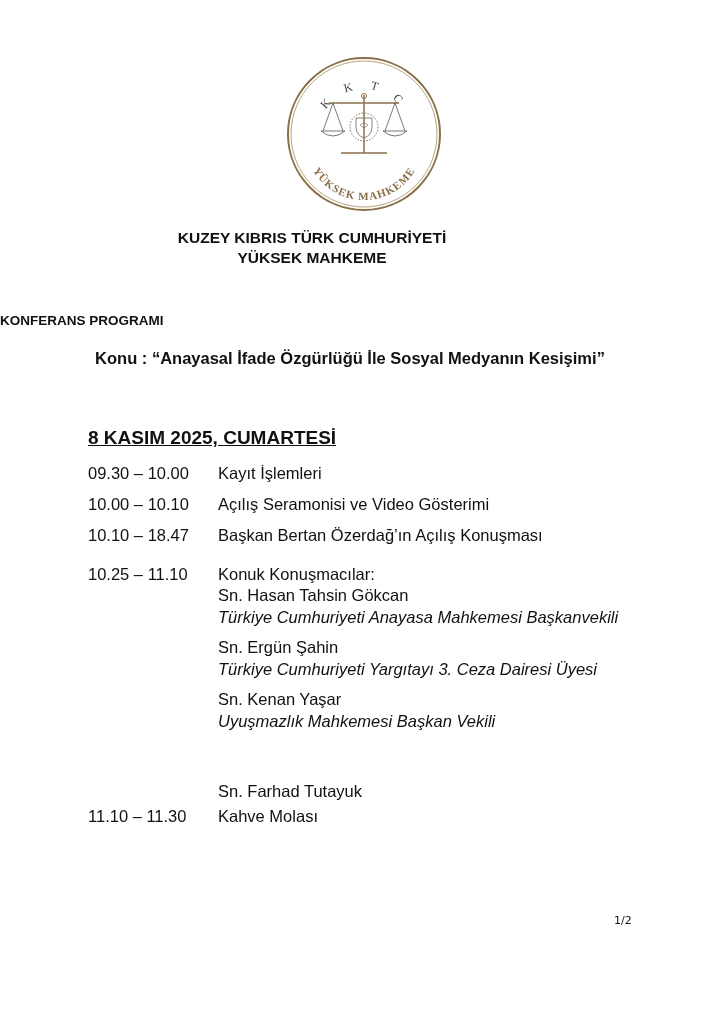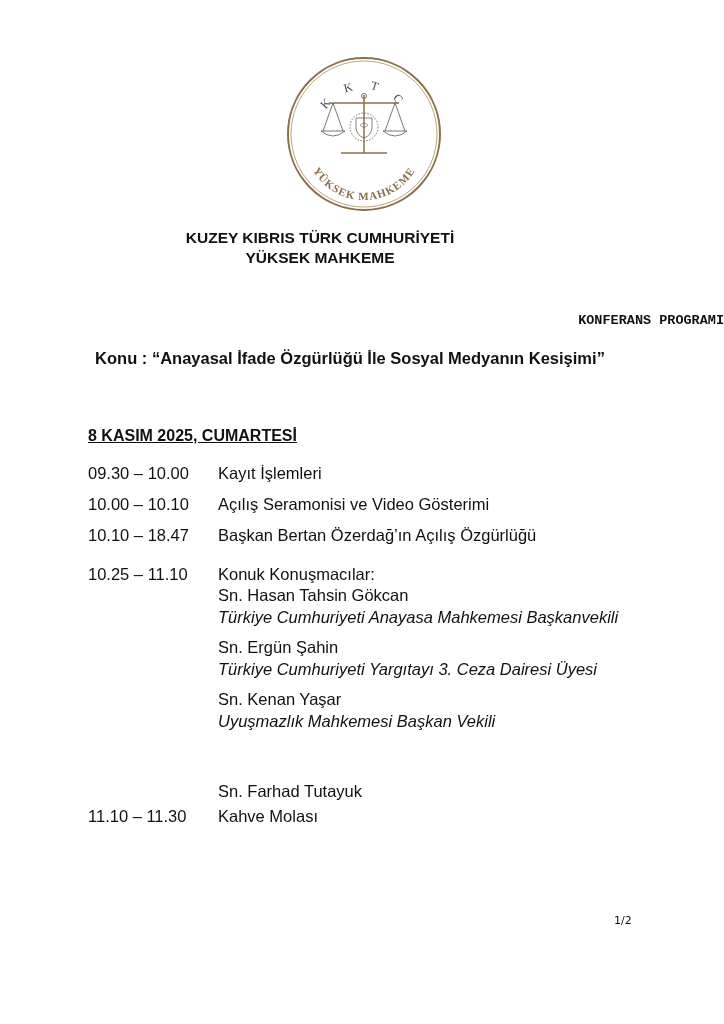--- a/index.html
+++ b/index.html
@@ -1,23 +1,23 @@
 <!DOCTYPE html>
 <html><head>
   <meta charset="utf-8">
   <style>
     html, body { margin: 0; padding: 0; background: #ffffff; }
     body { width: 724px; height: 1024px; position: relative; overflow: hidden; color: #111111; font-family: "Liberation Sans", sans-serif; }
     .logo { position: absolute; left: 285px; top: 55px; width: 158px; height: 158px; }
-    .h1 { position: absolute; left: 0; width: 624px; text-align: center; font-weight: bold; font-size: 15.5px; line-height: 20px; margin-left: 8px; }
+    .h1 { position: absolute; left: 0; width: 624px; text-align: center; font-weight: bold; font-size: 15.5px; line-height: 20px; }
     .h1.l1 { top: 228px; }
     .h1.l2 { top: 248px; }
-    .program-title { position: absolute; left: 0; width: 724px; top: 313px; text-align: right; font-weight: bold; font-size: 13.5px; font-family: Liberation Mono, monospace; }
+    .program-title { position: absolute; left: 0; width: 724px; top: 313px; text-align: left; font-weight: bold; font-size: 13.5px; }
     .topic { position: absolute; left: 0; width: 700px; top: 349px; text-align: center; font-weight: bold; font-size: 16.5px; }
-    .date { position: absolute; left: 88px; top: 427px; font-weight: bold; font-size: 16px; text-decoration: underline; }
+    .date { position: absolute; left: 88px; top: 427px; font-weight: bold; font-size: 19px; text-decoration: underline; }
     .row { position: absolute; left: 88px; font-size: 16.5px; line-height: 20px; white-space: nowrap; }
     .row .time { display: inline-block; width: 130px; }
     .speaker { position: absolute; left: 218px; font-size: 16.5px; line-height: 22px; white-space: nowrap; }
     .speaker .title { font-style: italic; display: block; }
     .page-num { position: absolute; left: 614px; top: 914px; font-size: 11px; font-family: "DejaVu Sans", sans-serif; }
   </style>
 </head>
 <body>
 
 <div class="logo">
@@ -60,21 +60,21 @@
 
 <div class="date">8 KASIM 2025, CUMARTESİ</div>
 
 <div class="row" style="top:463px;">
   <span class="time">09.30 – 10.00</span><span>Kayıt İşlemleri</span>
 </div>
 <div class="row" style="top:494px;">
   <span class="time">10.00 – 10.10</span><span>Açılış Seramonisi ve Video Gösterimi</span>
 </div>
 <div class="row" style="top:525px;">
-  <span class="time">10.10 – 18.47</span><span>Başkan Bertan Özerdağ’ın Açılış Özgürlüğü</span>
+  <span class="time">10.10 – 18.47</span><span>Başkan Bertan Özerdağ’ın Açılış Konuşması</span>
 </div>
 <div class="row" style="top:556px;margin-top:8px;">
   <span class="time">10.25 – 11.10</span><span>Konuk Konuşmacılar:</span>
 </div>
 
 <div class="speaker" style="top:584px;">
   <span>Sn. Hasan Tahsin Gökcan</span>
   <span class="title">Türkiye Cumhuriyeti Anayasa Mahkemesi Başkanvekili</span>
 </div>
 <div class="speaker" style="top:636px;">

